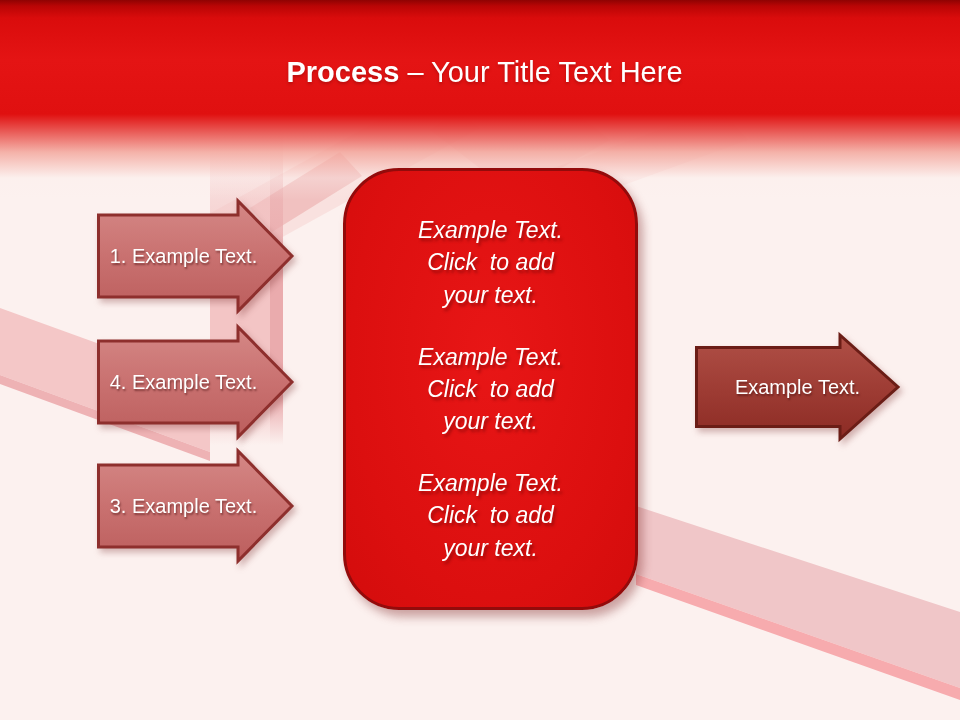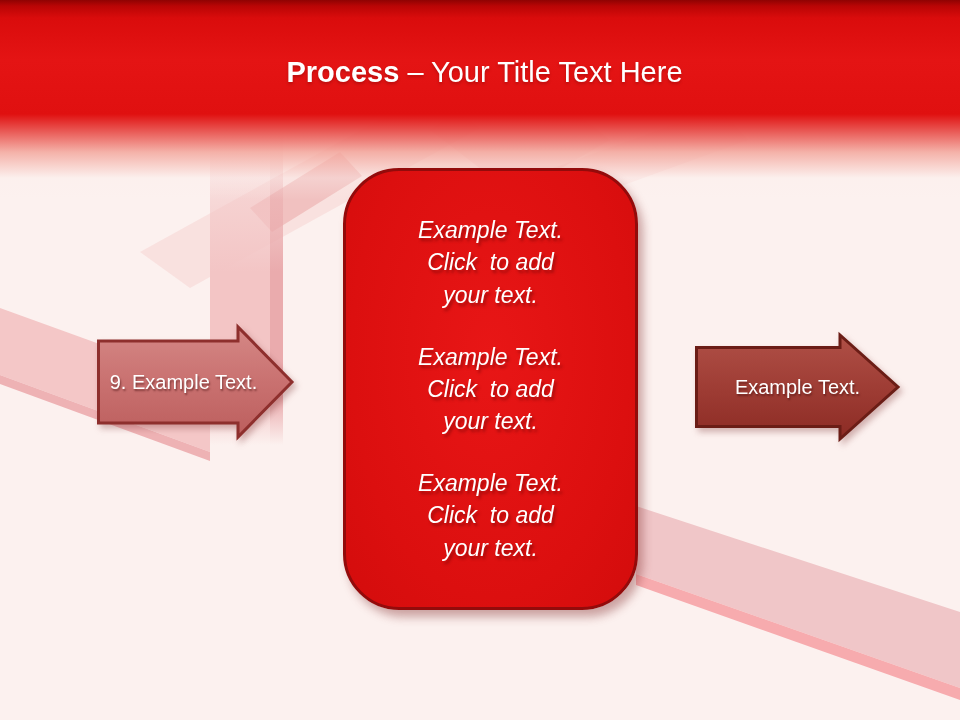--- a/index.html
+++ b/index.html
@@ -143,28 +143,40 @@
     <rect x="210" y="130" width="60" height="315" fill="url(#colFade)"></rect>
     <rect x="270" y="130" width="13" height="315" fill="url(#colStripFade)"></rect>
 
     <polygon points="636,506 960,612 960,688 636,574" fill="#f0c6c8"></polygon>
     <polygon points="636,574 960,688 960,700 636,585" fill="#f7abae"></polygon>
   </svg>
 
   <div class="title-bar"></div>
   <div class="slide-title"><span class="t-bold">Process</span><span> – Your Title Text Here</span></div>
 
+  <div class="arrow arrow-left" style="left:97px; top:199px; width:197px; height:114px;">
+    <svg viewBox="0 0 197 114" preserveAspectRatio="none">
+      <polygon points="1.5,16 141,16 141,2 195,57 141,112 141,98 1.5,98"></polygon>
+    </svg>
+    <div class="arrow-label">1. Example Text.</div>
+  </div>
 
   <div class="arrow arrow-left" style="left:97px; top:325px; width:197px; height:114px;">
     <svg viewBox="0 0 197 114" preserveAspectRatio="none">
       <polygon points="1.5,16 141,16 141,2 195,57 141,112 141,98 1.5,98"></polygon>
     </svg>
-    <div class="arrow-label">9. Example Text.</div>
+    <div class="arrow-label">4. Example Text.</div>
   </div>
 
+  <div class="arrow arrow-left" style="left:97px; top:449px; width:197px; height:114px;">
+    <svg viewBox="0 0 197 114" preserveAspectRatio="none">
+      <polygon points="1.5,16 141,16 141,2 195,57 141,112 141,98 1.5,98"></polygon>
+    </svg>
+    <div class="arrow-label">3. Example Text.</div>
+  </div>
 
   <div class="callout-box">
     <div class="callout-paragraph">Example Text.
 Click  to add
 your text.</div>
     <div class="callout-paragraph">Example Text.
 Click  to add
 your text.</div>
     <div class="callout-paragraph">Example Text.
 Click  to add

